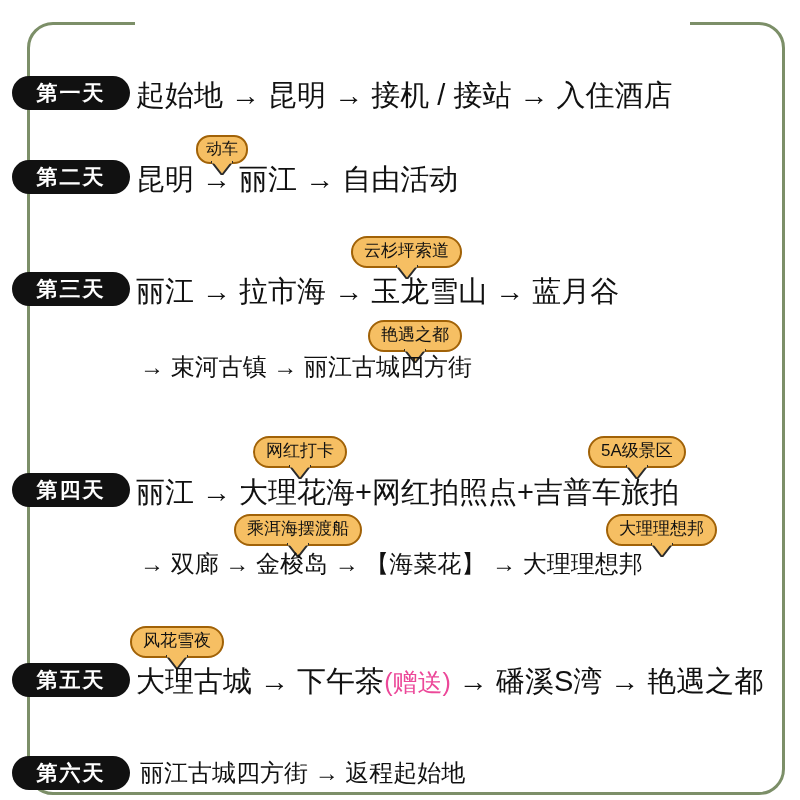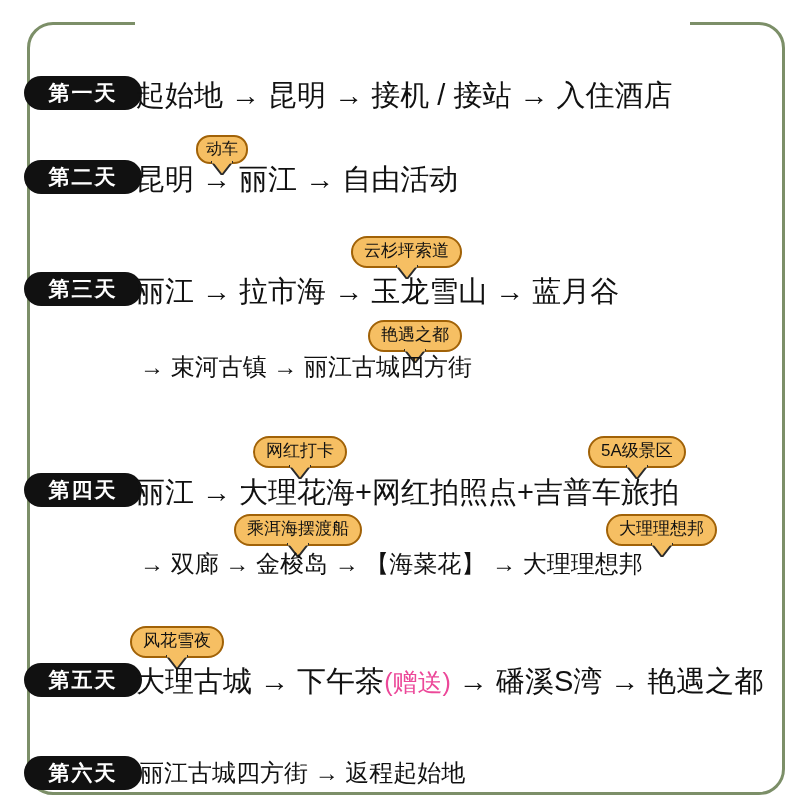--- a/index.html
+++ b/index.html
@@ -45,21 +45,21 @@
     font-weight:bold;
     letter-spacing:1px;
     white-space:nowrap;
     text-shadow:0 1px 0 rgba(0,0,0,.05);
   }
 
   
   .row{position:absolute;left:0;}
   .badge{
     position:absolute;
-    left:24px;
+    left:12px;
     width:118px;height:34px;
     background:#111111;
     border-radius:17px;
     color:#ffffff;
     font-size:21px;
     font-weight:bold;
     letter-spacing:2px;
     display:flex;align-items:center;justify-content:center;
     box-sizing:border-box;
   }

